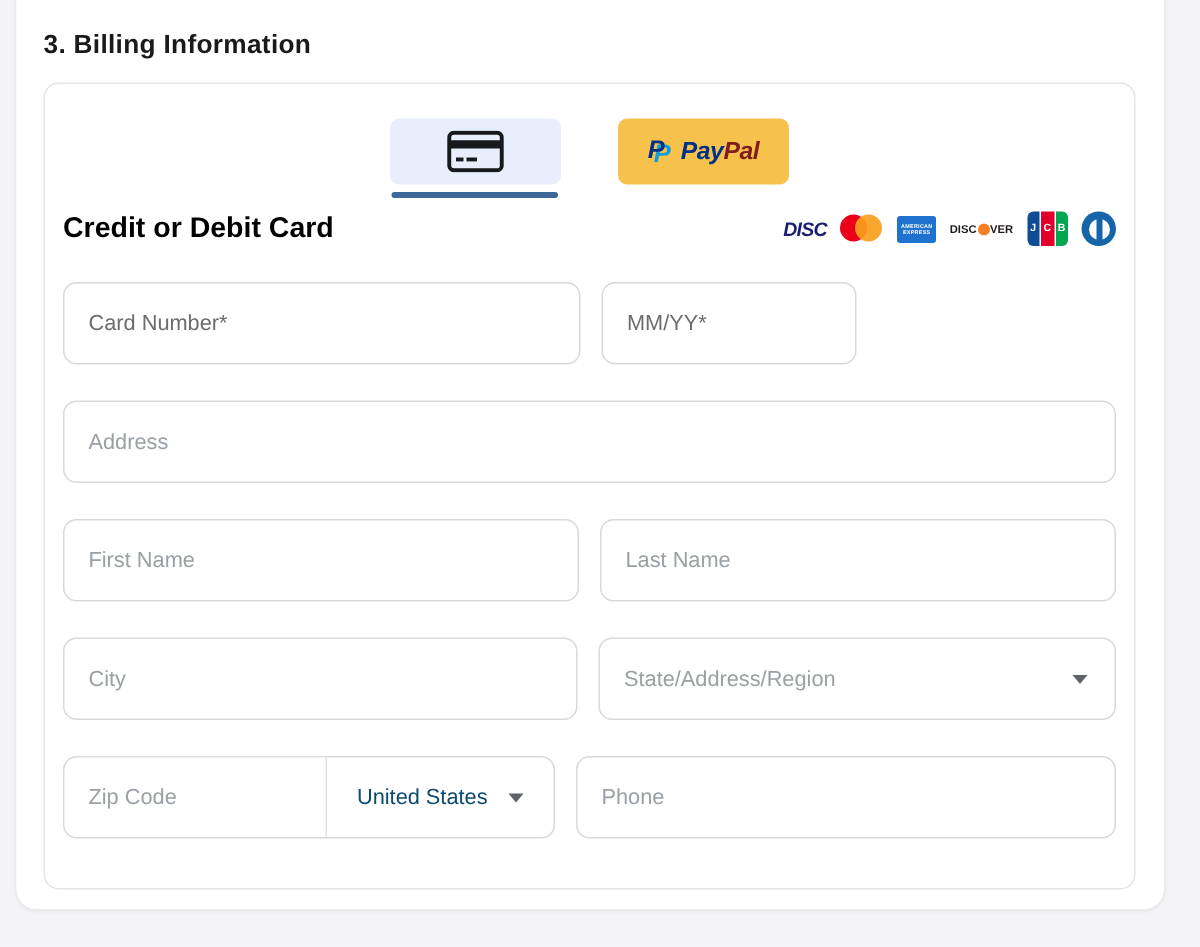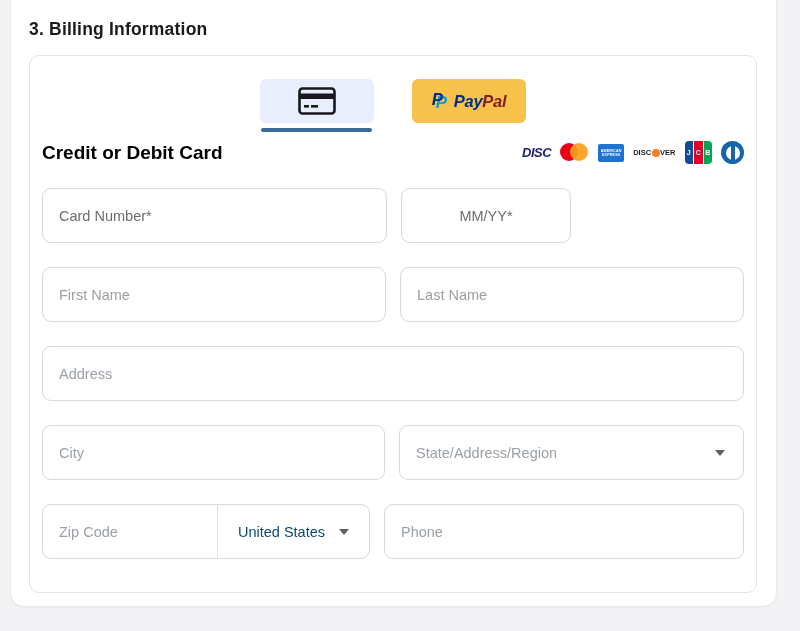--- a/index.html
+++ b/index.html
@@ -54,21 +54,21 @@
     border-radius:50%; background:#fff; }
   .diners-bar { position:absolute; left:9.5px; top:4.5px; width:4px; height:14px; background:#1565a8; }
 
   
   .frow { display:flex; gap:14px; margin-top:24px;border-radius:25px; }
   .field, .select { height:55px; border:1px solid #d8d8dd; border-radius:9px;
     font-size:14.5px; background:#fff; }
   input.field { padding:0 16px; width:100%; outline:none; color:#3c4043; }
   input.field::placeholder { color:#9aa0a6; }
   input.ph-dark::placeholder { color:#6d6d6d; }
-  .w-card { flex:0 0 345px; } .w-exp { flex:0 0 170px;text-align:center; } .grow { flex:1 1 0; min-width:0; }
+  .w-card { flex:0 0 345px; } .w-exp { flex:0 0 170px; } .grow { flex:1 1 0; min-width:0; }
   .select { display:flex; align-items:center; justify-content:space-between;
     padding:0 18px 0 16px; cursor:pointer; }
   .select .sel-text { color:#9aa0a6; }
   .caret { width:0; height:0; border-left:5px solid transparent; border-right:5px solid transparent;
     border-top:6px solid #5f6368; }
   .zip-group { display:flex; align-items:stretch; overflow:hidden; padding:0; }
   .zip-group input { border:none; outline:none; width:174px; padding:0 16px; font-size:14.5px;
     color:#3c4043; border-radius:9px 0 0 9px; }
   .zip-group input::placeholder { color:#9aa0a6; }
   .zip-divider { width:1px; background:#e0e0e4; }
@@ -136,26 +136,26 @@
         </span>
       </div>
     </div>
 
     <div class="frow">
       <input class="field ph-dark w-card" type="text" placeholder="Card Number*" style="">
       <input class="field ph-dark w-exp" type="text" placeholder="MM/YY*" style="">
     </div>
 
     <div class="frow">
-      <input class="field grow" type="text" placeholder="First Name" style="">
-      <input class="field grow" type="text" placeholder="Last Name" style="">
+      <input class="field grow" type="text" placeholder="Address" style="">
     </div>
 
     <div class="frow">
-      <input class="field grow" type="text" placeholder="Address" style="">
+      <input class="field grow" type="text" placeholder="First Name" style="">
+      <input class="field grow" type="text" placeholder="Last Name" style="">
     </div>
 
     <div class="frow">
       <input class="field grow" type="text" placeholder="City" style="">
       <div class="select grow">
         <span class="sel-text">State/Address/Region</span>
         <span class="caret"></span>
       </div>
     </div>
 

